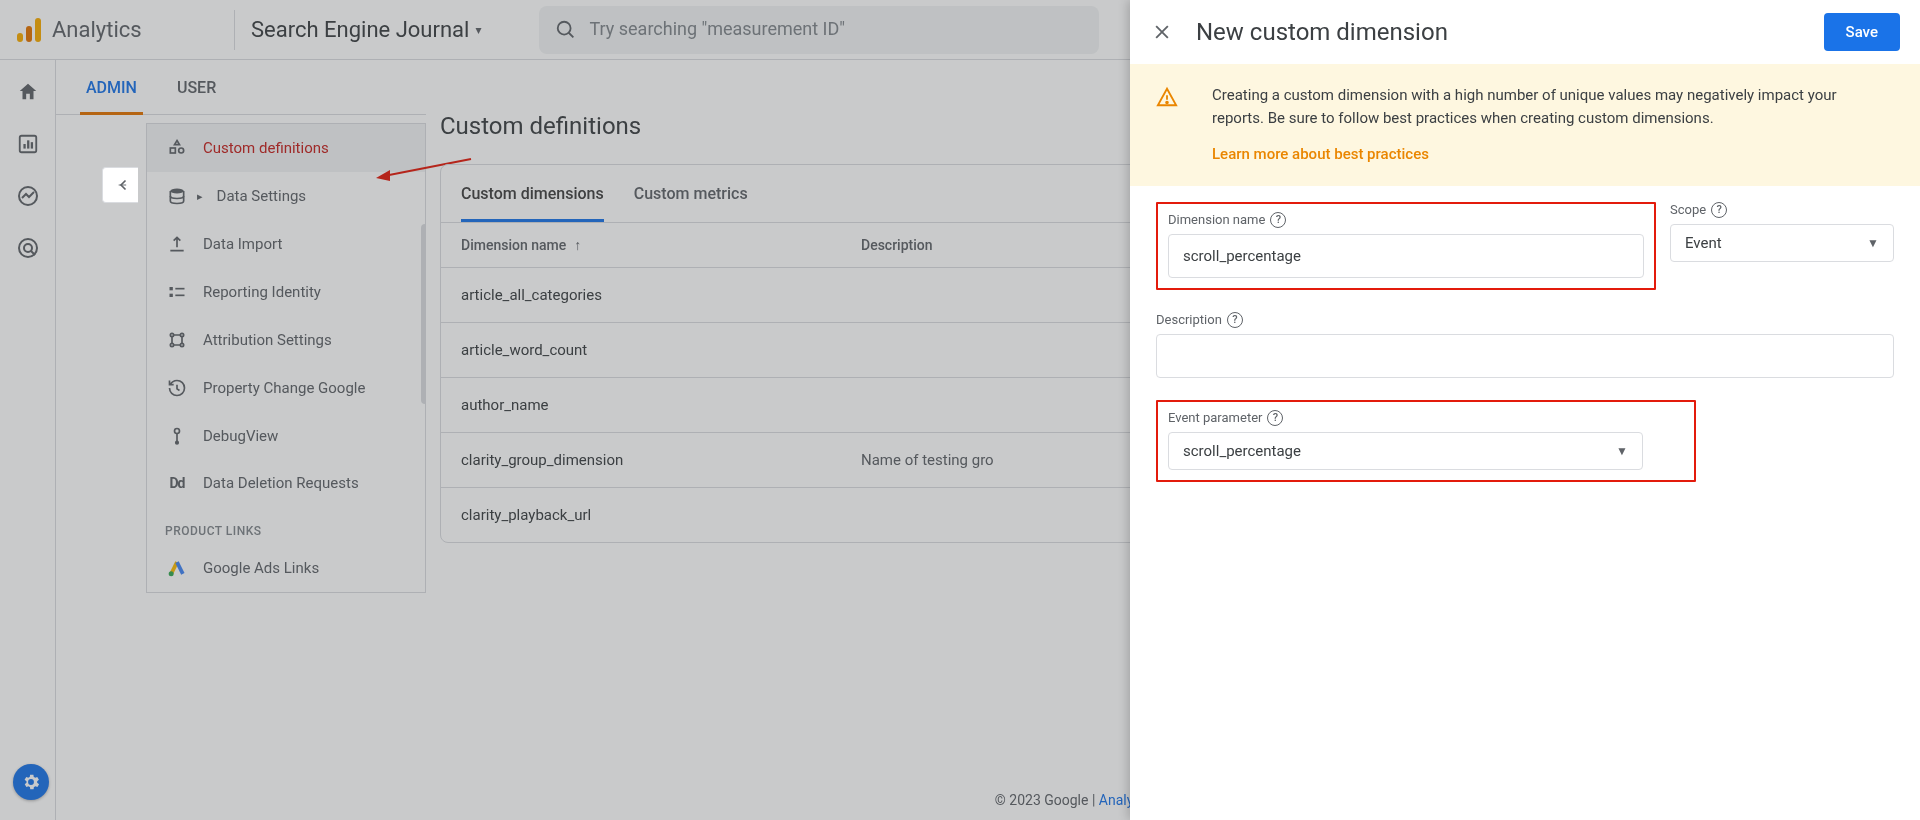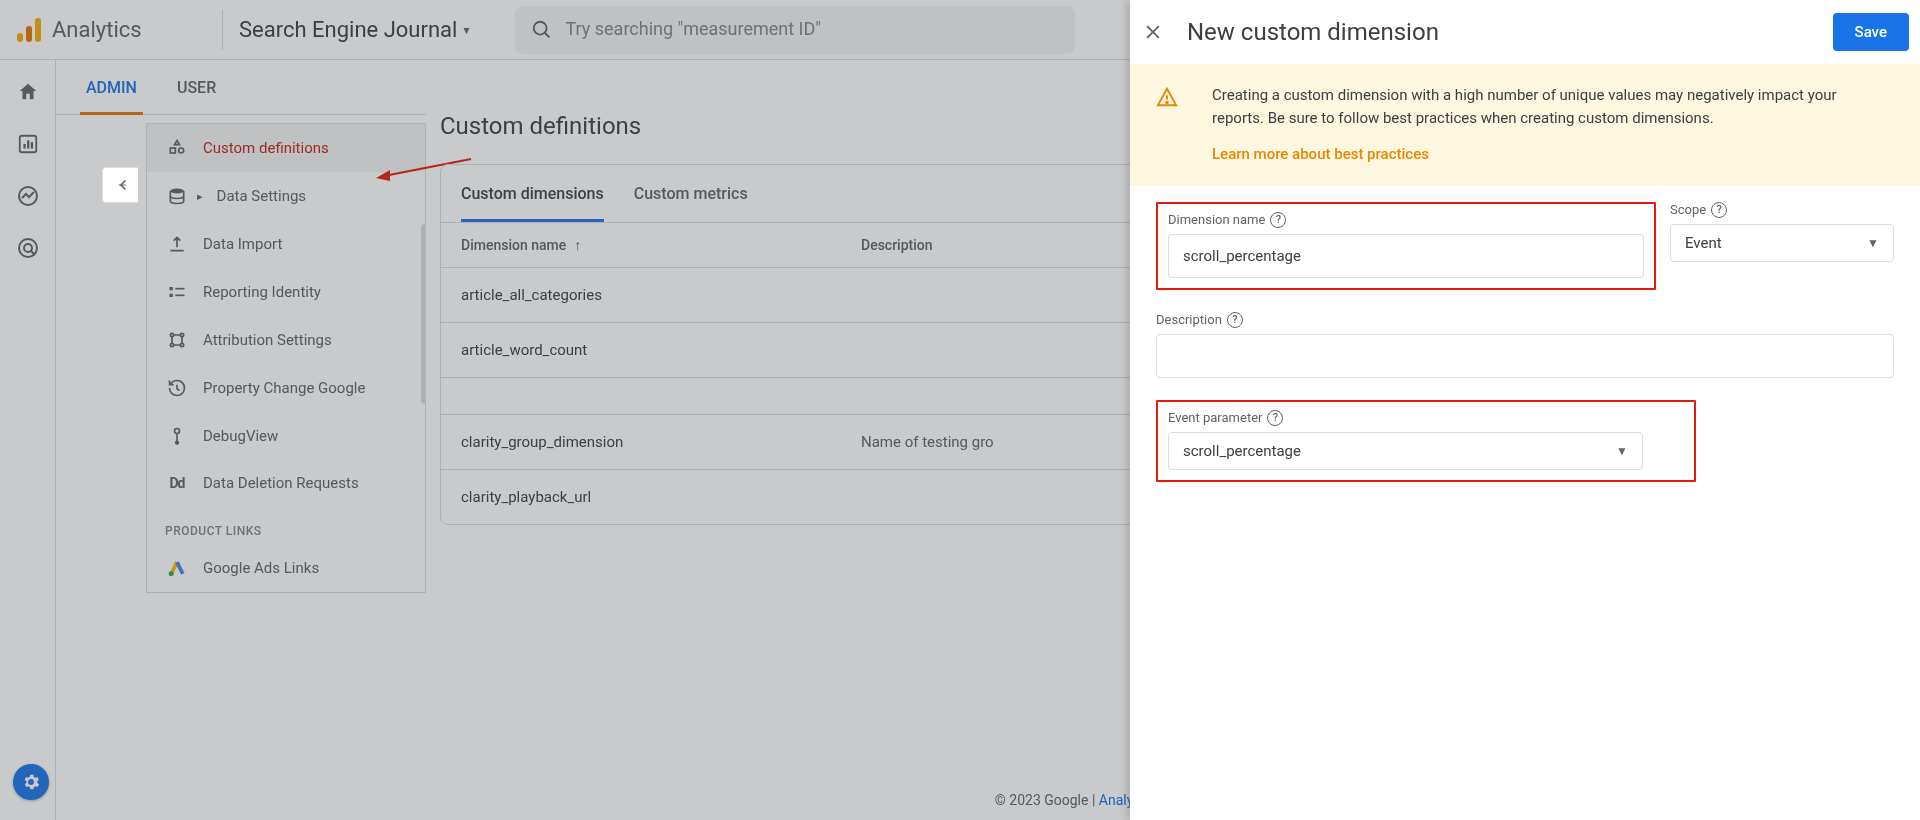--- a/index.html
+++ b/index.html
@@ -1,19 +1,19 @@
 <!DOCTYPE html>
 <html><head>
 <meta charset="utf-8">
 <style>
 * { box-sizing: border-box; margin: 0; padding: 0; font-family: "Google Sans", Roboto, Arial, sans-serif; }
 body { background: #fff; overflow: hidden; width: 1920px; height: 820px; position: relative; }
 
 
-.appbar { height: 60px; display: flex; align-items: center; padding: 16px 12px; border-bottom: 1px solid #dadce0; }
+.appbar { height: 60px; display: flex; align-items: center; padding: 16px 12px; border-bottom: 1px solid #dadce0; gap: 12px; }
 .appbar-logo { display: flex; align-items: center; gap: 10px; width: 210px; padding-left: 4px; }
 .appbar-title { font-size: 22px; color: #5f6368; }
 .appbar-prop { display:flex; align-items:center; font-size: 22px; color:#3c4043; gap:6px; cursor:pointer; padding: 0 16px; border-left:1px solid #dadce0; height:40px;}
 .appbar-search { flex:0 0 560px; margin-left: 30px; height:48px; background:#f1f3f4; border-radius: 8px; display:flex; align-items:center; padding:0 16px; gap:12px; color:#5f6368;}
 .appbar-search input { border:none; background:transparent; font-size:16px; width:100%; outline:none; color:#3c4043;}
 .appbar-search input::placeholder { color:#80868b; font-size:18px; }
 
 
 .left-rail { position:absolute; left:0; top:60px; width:56px; height:calc(100% - 60px); border-right:1px solid #dadce0; display:flex; flex-direction:column; align-items:center; padding-top:20px; gap:28px; }
 .rail-icon { width:24px; height:24px; color:#5f6368; display:flex; align-items:center; justify-content:center; cursor:pointer;}
@@ -55,21 +55,21 @@
 .card-row .col2 { flex:1; color:#5f6368;}
 
 .footer { position:absolute; bottom:12px; left:0; right:0; text-align:center; font-size:14px; color:#5f6368;}
 .footer a { color:#1a73e8; text-decoration:none;}
 
 
 .dim-overlay { position:absolute; inset:0; background: rgba(60,64,67,0.28); pointer-events:none;}
 
 
 .side-panel { position:absolute; right:0; top:0; width: 790px; height:100%; background:#fff; box-shadow: -2px 0 10px rgba(0,0,0,0.2); display:flex; flex-direction:column;}
-.panel-header { height:64px; display:flex; align-items:center; padding: 0 11px; gap: 22px;}
+.panel-header { height:64px; display:flex; align-items:center; padding: 0 20px; gap: 22px;}
 .panel-close { width:24px; height:24px; color:#5f6368; cursor:pointer; display:flex; align-items:center; justify-content:center;}
 .panel-title { font-size:24px; color:#3c4043; flex:1;}
 .panel-save { background:#1a73e8; color:#fff; border:none; border-radius:4px; padding: 10px 22px; font-size:15px; font-weight:500; cursor:pointer; margin-left:auto;}
 
 .panel-warning { background:#fef7e0; padding: 20px 30px 20px 26px; display:flex; gap:34px; font-size:15px; color:#3c4043; line-height:1.5;}
 .warn-icon { color:#ea8600; flex-shrink:0; margin-top:2px;}
 .warn-text a { color:#ea8600; font-weight:500; text-decoration:none; display:inline-block; margin-top:14px;}
 
 .panel-body { padding: 16px 26px; display:flex; flex-direction:column; gap:22px;}
 .form-row { display:flex; gap:14px;}
@@ -276,20 +276,21 @@
       </div>
       <div class="card-row">
           <div class="col1">article_all_categories</div>
           <div class="col2"></div>
         </div>
       <div class="card-row">
           <div class="col1">article_word_count</div>
           <div class="col2"></div>
         </div>
       <div class="card-row">
+          <div class="col1">author_name</div>
           <div class="col2"></div>
         </div>
       <div class="card-row">
           <div class="col1">clarity_group_dimension</div>
           <div class="col2">Name of testing gro</div>
         </div>
       <div class="card-row" style="border-bottom:none;">
           <div class="col1">clarity_playback_url</div>
           <div class="col2"></div>
         </div>

